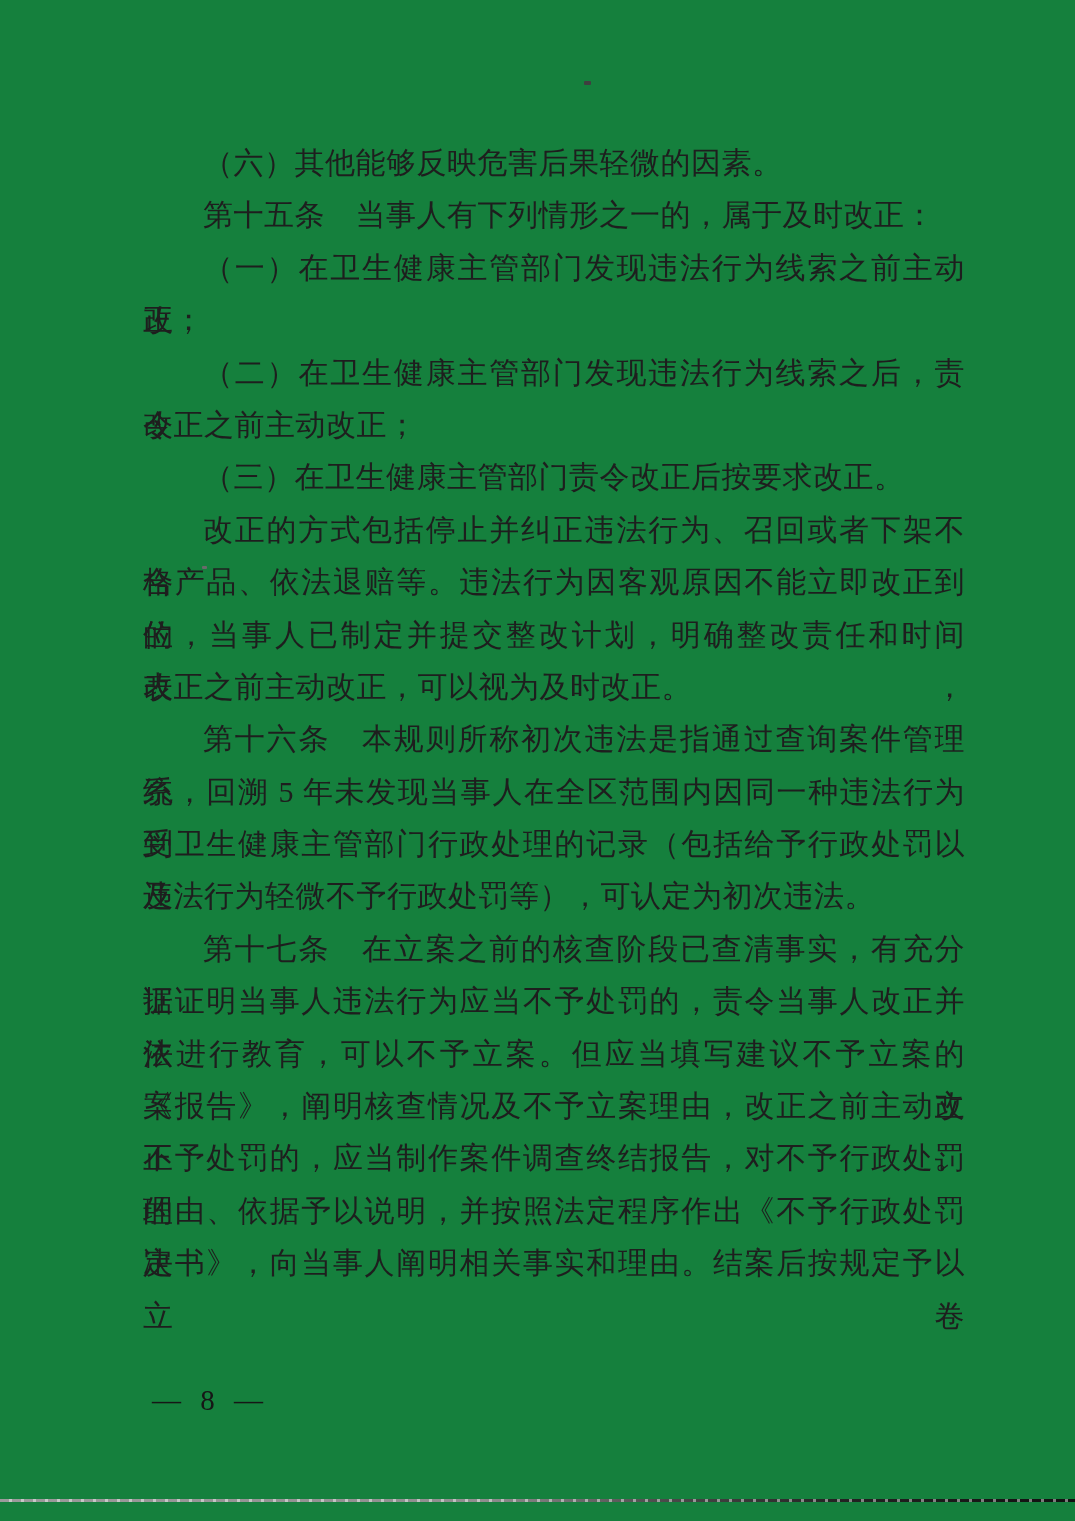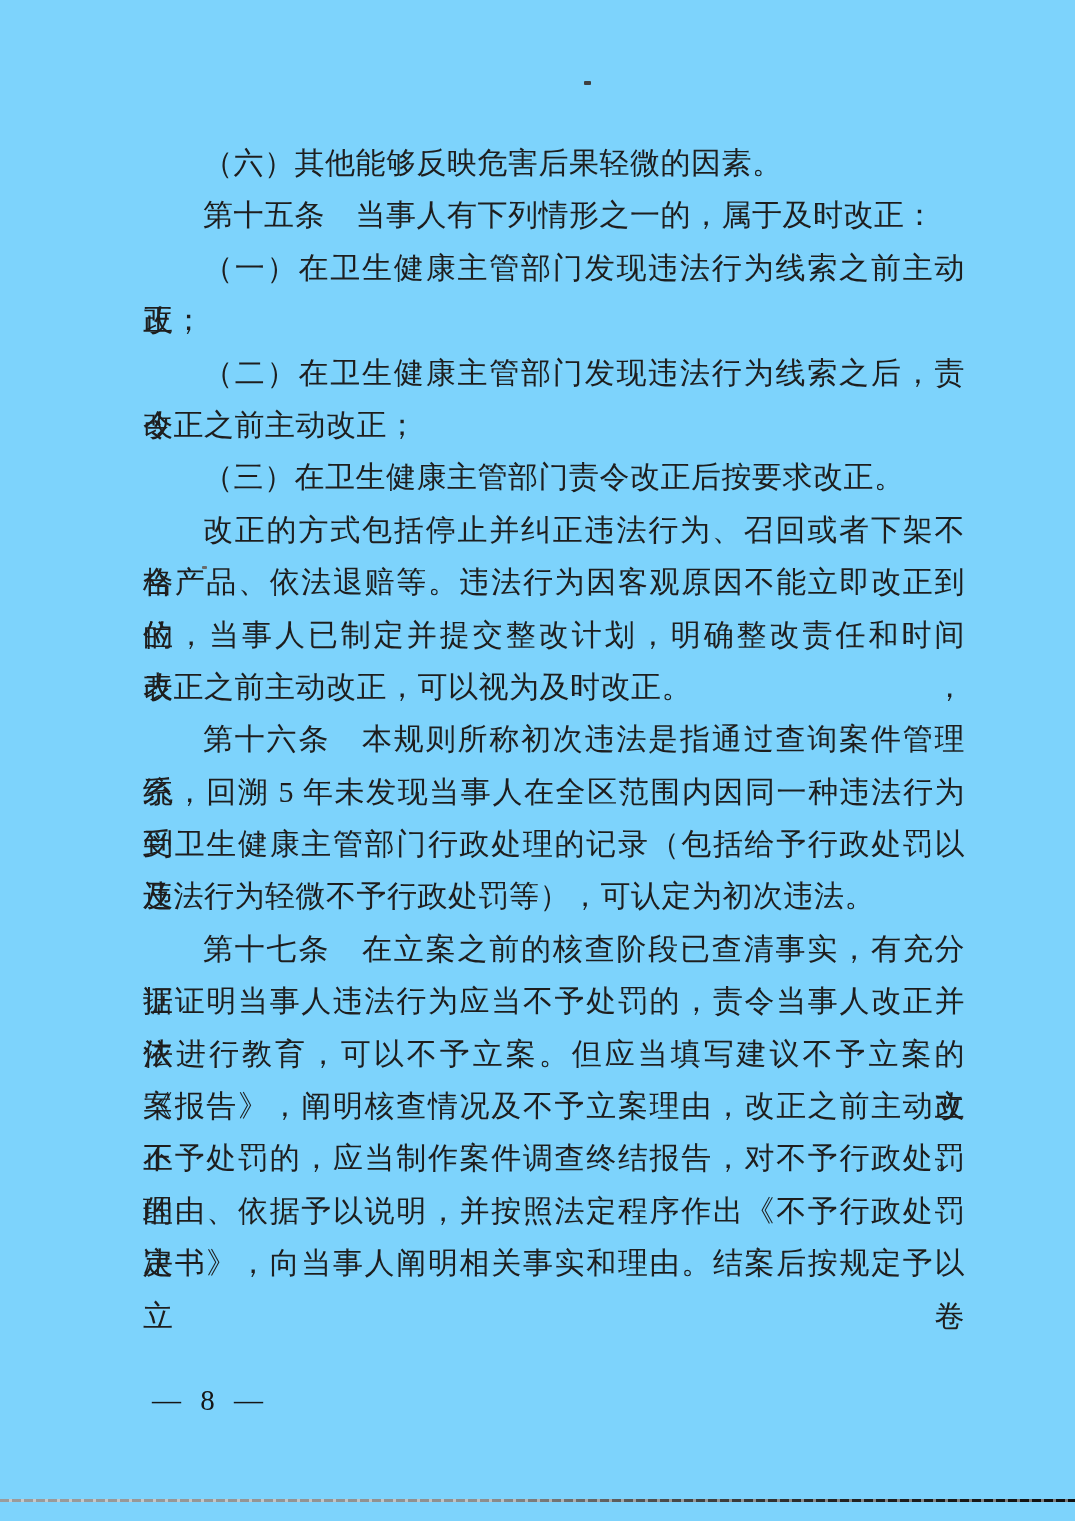--- a/index.html
+++ b/index.html
@@ -4,21 +4,21 @@
 <style>
   html, body {
     margin: 0;
     padding: 0;
     background: #ffffff;
   }
   .page {
     position: relative;
     width: 1075px;
     height: 1521px;
-    background: #7dd3fc;
+    background: #15803d;
     overflow: hidden;
     font-family: "Liberation Serif", "DejaVu Serif", serif;
     color: #1e1e1e;
   }
   .text-block {
     position: absolute;
     left: 143px;
     top: 137px;
     width: 822px;
     font-size: 30px;

